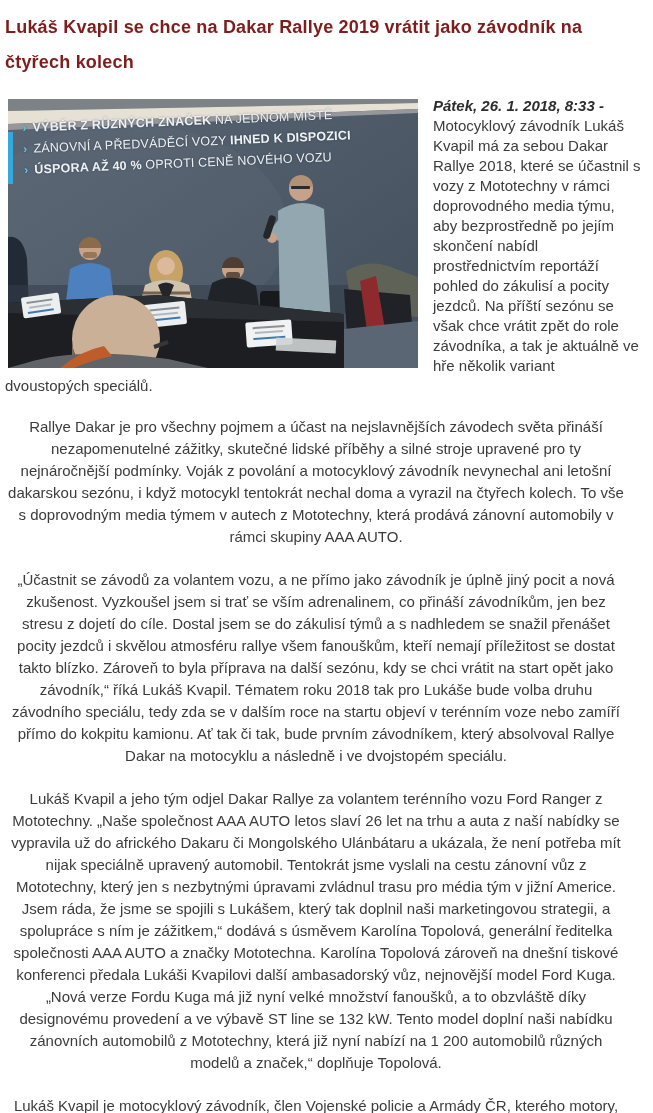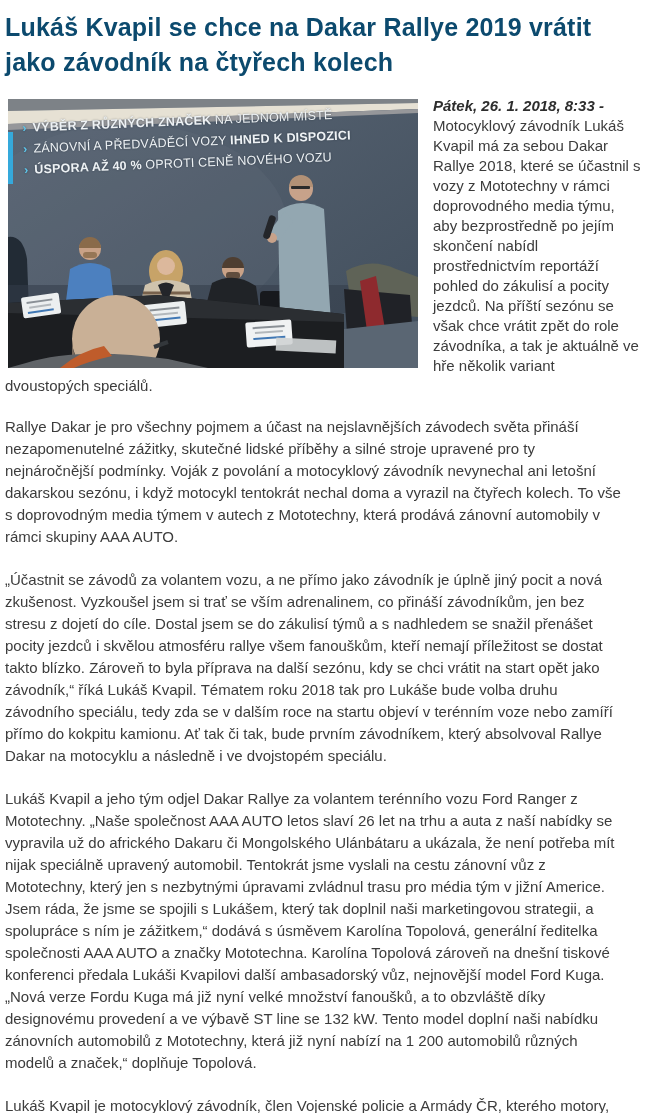--- a/index.html
+++ b/index.html
@@ -6,24 +6,24 @@
   body {
     width: 653px;
     min-height: 1113px;
     font-family: "Liberation Sans", "DejaVu Sans", sans-serif;
     color: #3c3c3c;
     overflow: hidden;
   }
   .page { padding: 6px 10px 0 5px; }
 
   h1.article-title {
-    font-size: 25px;
+    font-size: 18px;
     line-height: 35px;
     font-weight: 700;
-    color: #0c4a6e;
+    color: #7f1d1d;
     margin: 4px 0 16px 0;
     letter-spacing: 0.2px;
   }
 
   .article-body { font-size: 15px; }
 
   .photo {
     position: relative;
     float: left;
     width: 410px;
@@ -54,20 +54,21 @@
     line-height: 20px;
     color: #3c3c3c;
   }
   .dateline { font-weight: 700; font-style: italic; color: #2e2e2e; }
 
   p.body-par {
     clear: left;
     margin: 0 16px 21px 0;
     line-height: 22px;
     color: #3c3c3c;
+    text-align: center;
   }
   p.body-par.first { padding-top: 20px; }
 </style>
 </head>
 <body>
 
 <div class="page">
 
   <h1 class="article-title">Lukáš Kvapil se chce na Dakar Rallye 2019 vrátit jako závodník na čtyřech kolech</h1>
 

